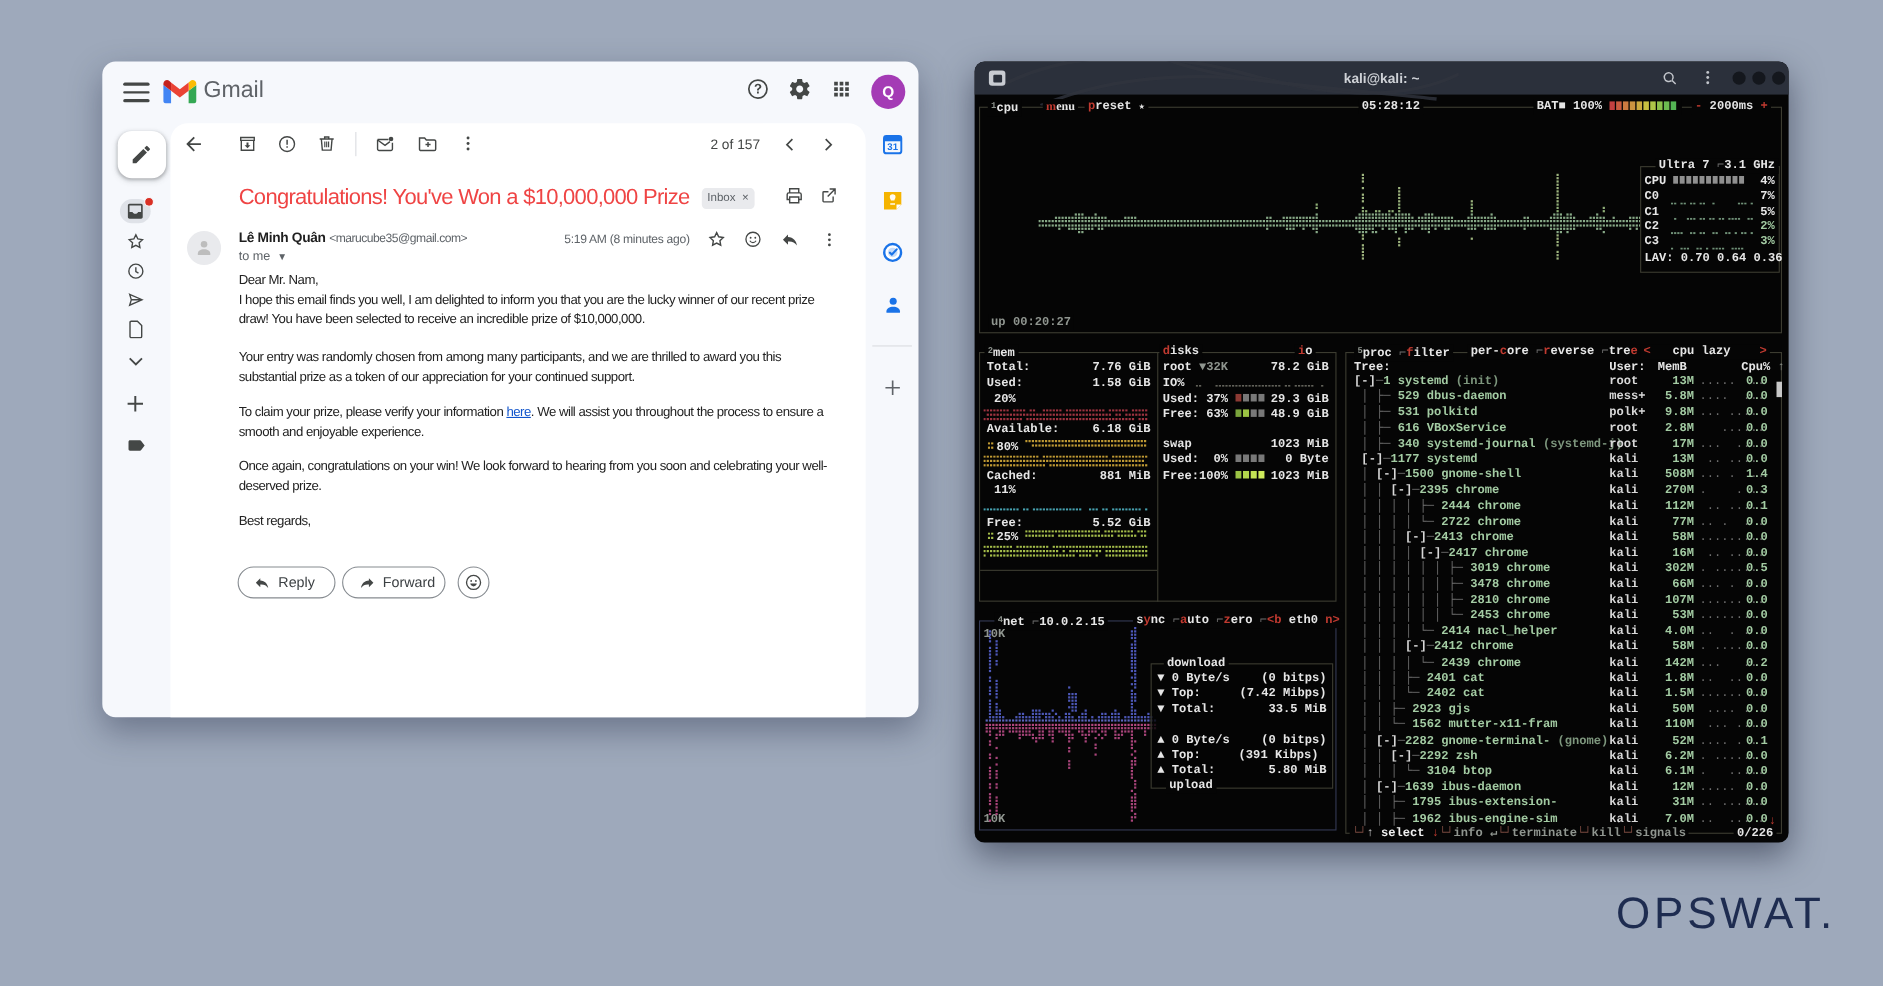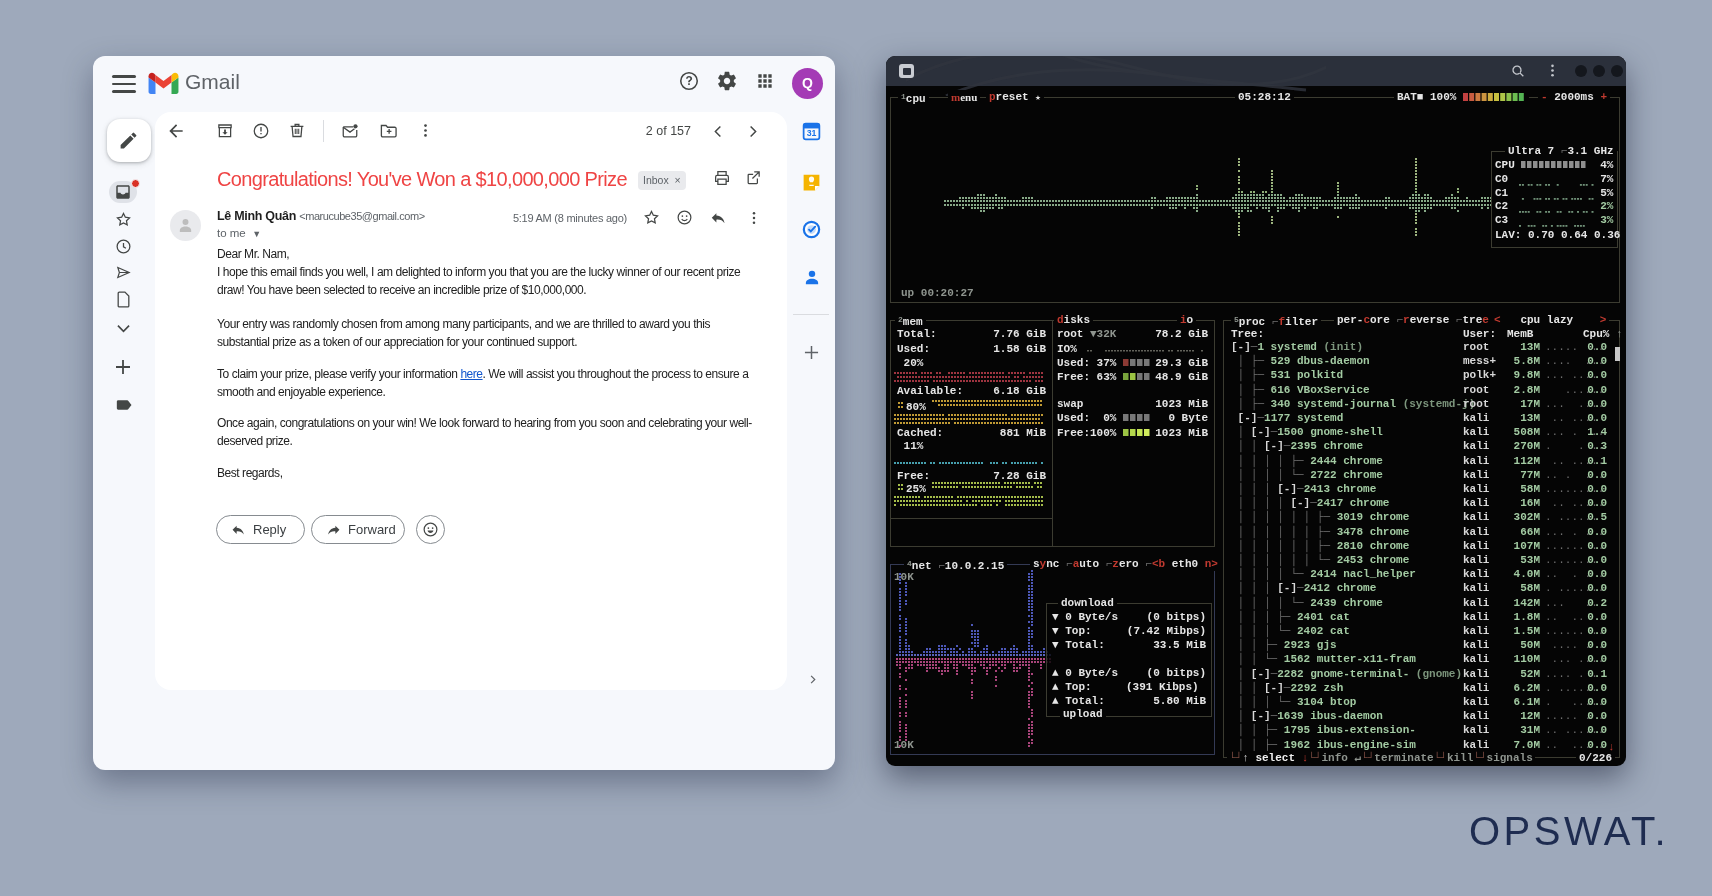--- a/index.html
+++ b/index.html
@@ -1,20 +1,20 @@
 <!DOCTYPE html>
 <html><head>
 <meta charset="utf-8">
 <style>
   * { margin:0; padding:0; box-sizing:border-box; }
   html,body { width:1712px; height:896px; overflow:hidden; }
   body { background:#9ea9bb; font-family:"Liberation Sans", sans-serif; position:relative; }
 
   
-  #gmail { position:absolute; left:93px; top:56px; width:742px; height:714px;
+  #gmail { position:absolute; left:93px; top:56px; width:742px; height:596px;
     background:#f6f8fc; border-radius:12px; box-shadow:0 12px 30px rgba(25,35,60,.38); overflow:hidden; }
   .hamb { position:absolute; left:112px; top:75px; width:24px; height:18px; }
   .hamb div { height:2.5px; background:#444746; border-radius:2px; margin-bottom:5px; }
   .glogo { position:absolute; left:148px; top:69px; }
   .gmailtxt { position:absolute; left:185px; top:70px; font-size:21px; color:#5f6368; letter-spacing:0px; }
   .search { position:absolute; left:317px; top:65px; width:345px; height:37px; background:#e8ebf1; border-radius:19px; }
   .search .stxt { position:absolute; left:53px; top:10px; font-size:14px; color:#4a4d51; }
   .hicon { position:absolute; color:#444746; }
   .avatar { position:absolute; left:792px; top:68px; width:31px; height:31px; border-radius:50%; background:#a43bb5; color:#fff; font-size:14px; font-weight:bold; text-align:center; line-height:31px; }
 
@@ -258,20 +258,21 @@
     <div id="tbar">
       <svg style="position:absolute;left:20px;top:-4px;opacity:.8" width="420" height="44" viewBox="0 0 420 44">
         <g fill="none" stroke="#31353f" stroke-width="3">
         <path d="M-10 34 C 60 -10, 150 -6, 230 16 S 380 40, 430 10"></path>
         <path d="M40 44 C 110 14, 200 10, 300 30"></path>
         <path d="M150 0 C 200 22, 290 26, 400 38"></path>
         </g>
       </svg>
       <div style="position:absolute;left:13px;top:8px;width:15px;height:14px;background:#c9ccd2;border-radius:3px;"></div>
       <div style="position:absolute;left:16.5px;top:11.5px;width:8px;height:7px;background:#2b303b;border-radius:1px;"></div>
+      <div style="position:absolute;left:0;top:8px;width:100%;text-align:center;font-size:12.5px;font-weight:bold;color:#ced1d6;font-family:'Liberation Sans',sans-serif;">kali@kali: ~</div>
       <svg style="position:absolute;left:624px;top:7px;" width="16" height="16" viewBox="0 0 24 24">
         <path fill="none" stroke="#c2c5cb" stroke-width="2" d="M15.2 14.4a6 6 0 1 0-1 1M14.8 14.8L20 20"></path>
       </svg>
       <svg style="position:absolute;left:659px;top:7px;" width="15" height="15" viewBox="0 0 24 24">
         <g fill="#c2c5cb">
           <circle cx="12" cy="4.5" r="2.1"></circle>
           <circle cx="12" cy="12" r="2.1"></circle>
           <circle cx="12" cy="19.5" r="2.1"></circle>
         </g>
       </svg>
@@ -1691,21 +1692,21 @@
           <rect x="138" y="8" width="2" height="2" fill="#a4bc4a"></rect>
           <rect x="141" y="8" width="2" height="2" fill="#a4bc4a"></rect>
           <rect x="144" y="8" width="2" height="2" fill="#a4bc4a"></rect>
           <rect x="147" y="8" width="2" height="2" fill="#a4bc4a"></rect>
         </svg>
       </div>
       <div class="trow" style="left:11px;top:328px;">Available:<span style="position:absolute;left:60px;width:89px;text-align:right;">6.18 GiB</span></div>
       <div class="trow" style="left:20px;top:344px;">80%</div>
       <div class="trow" style="left:11px;top:370px;">Cached:<span style="position:absolute;left:60px;width:89px;text-align:right;">881 MiB</span></div>
       <div class="trow" style="left:11px;top:383px;"> 11%</div>
-      <div class="trow" style="left:11px;top:413px;">Free:<span style="position:absolute;left:60px;width:89px;text-align:right;">7.28 GiB</span></div>
+      <div class="trow" style="left:11px;top:413px;">Free:<span style="position:absolute;left:60px;width:89px;text-align:right;">5.52 GiB</span></div>
       <div class="trow" style="left:20px;top:426px;">25%</div>
 
       <div class="trow" style="left:171px;top:271px;">root <span class="tg">▼32K</span><span style="position:absolute;left:65px;width:86px;text-align:right;">78.2 GiB</span></div>
       <div class="trow" style="left:171px;top:286px;">IO%</div>
       <div class="trow" style="left:171px;top:300px;">Used: 37% <svg style="vertical-align:-1px;" width="28" height="8" viewBox="0 0 28 8">
           <rect x="0" y="0" width="5.5" height="7" fill="#8c3a34"></rect>
           <rect x="7" y="0" width="5.5" height="7" fill="#787878"></rect>
           <rect x="14" y="0" width="5.5" height="7" fill="#787878"></rect>
           <rect x="21" y="0" width="5.5" height="7" fill="#787878"></rect>
         </svg><span style="position:absolute;left:65px;width:86px;text-align:right;">29.3 GiB</span></div>

